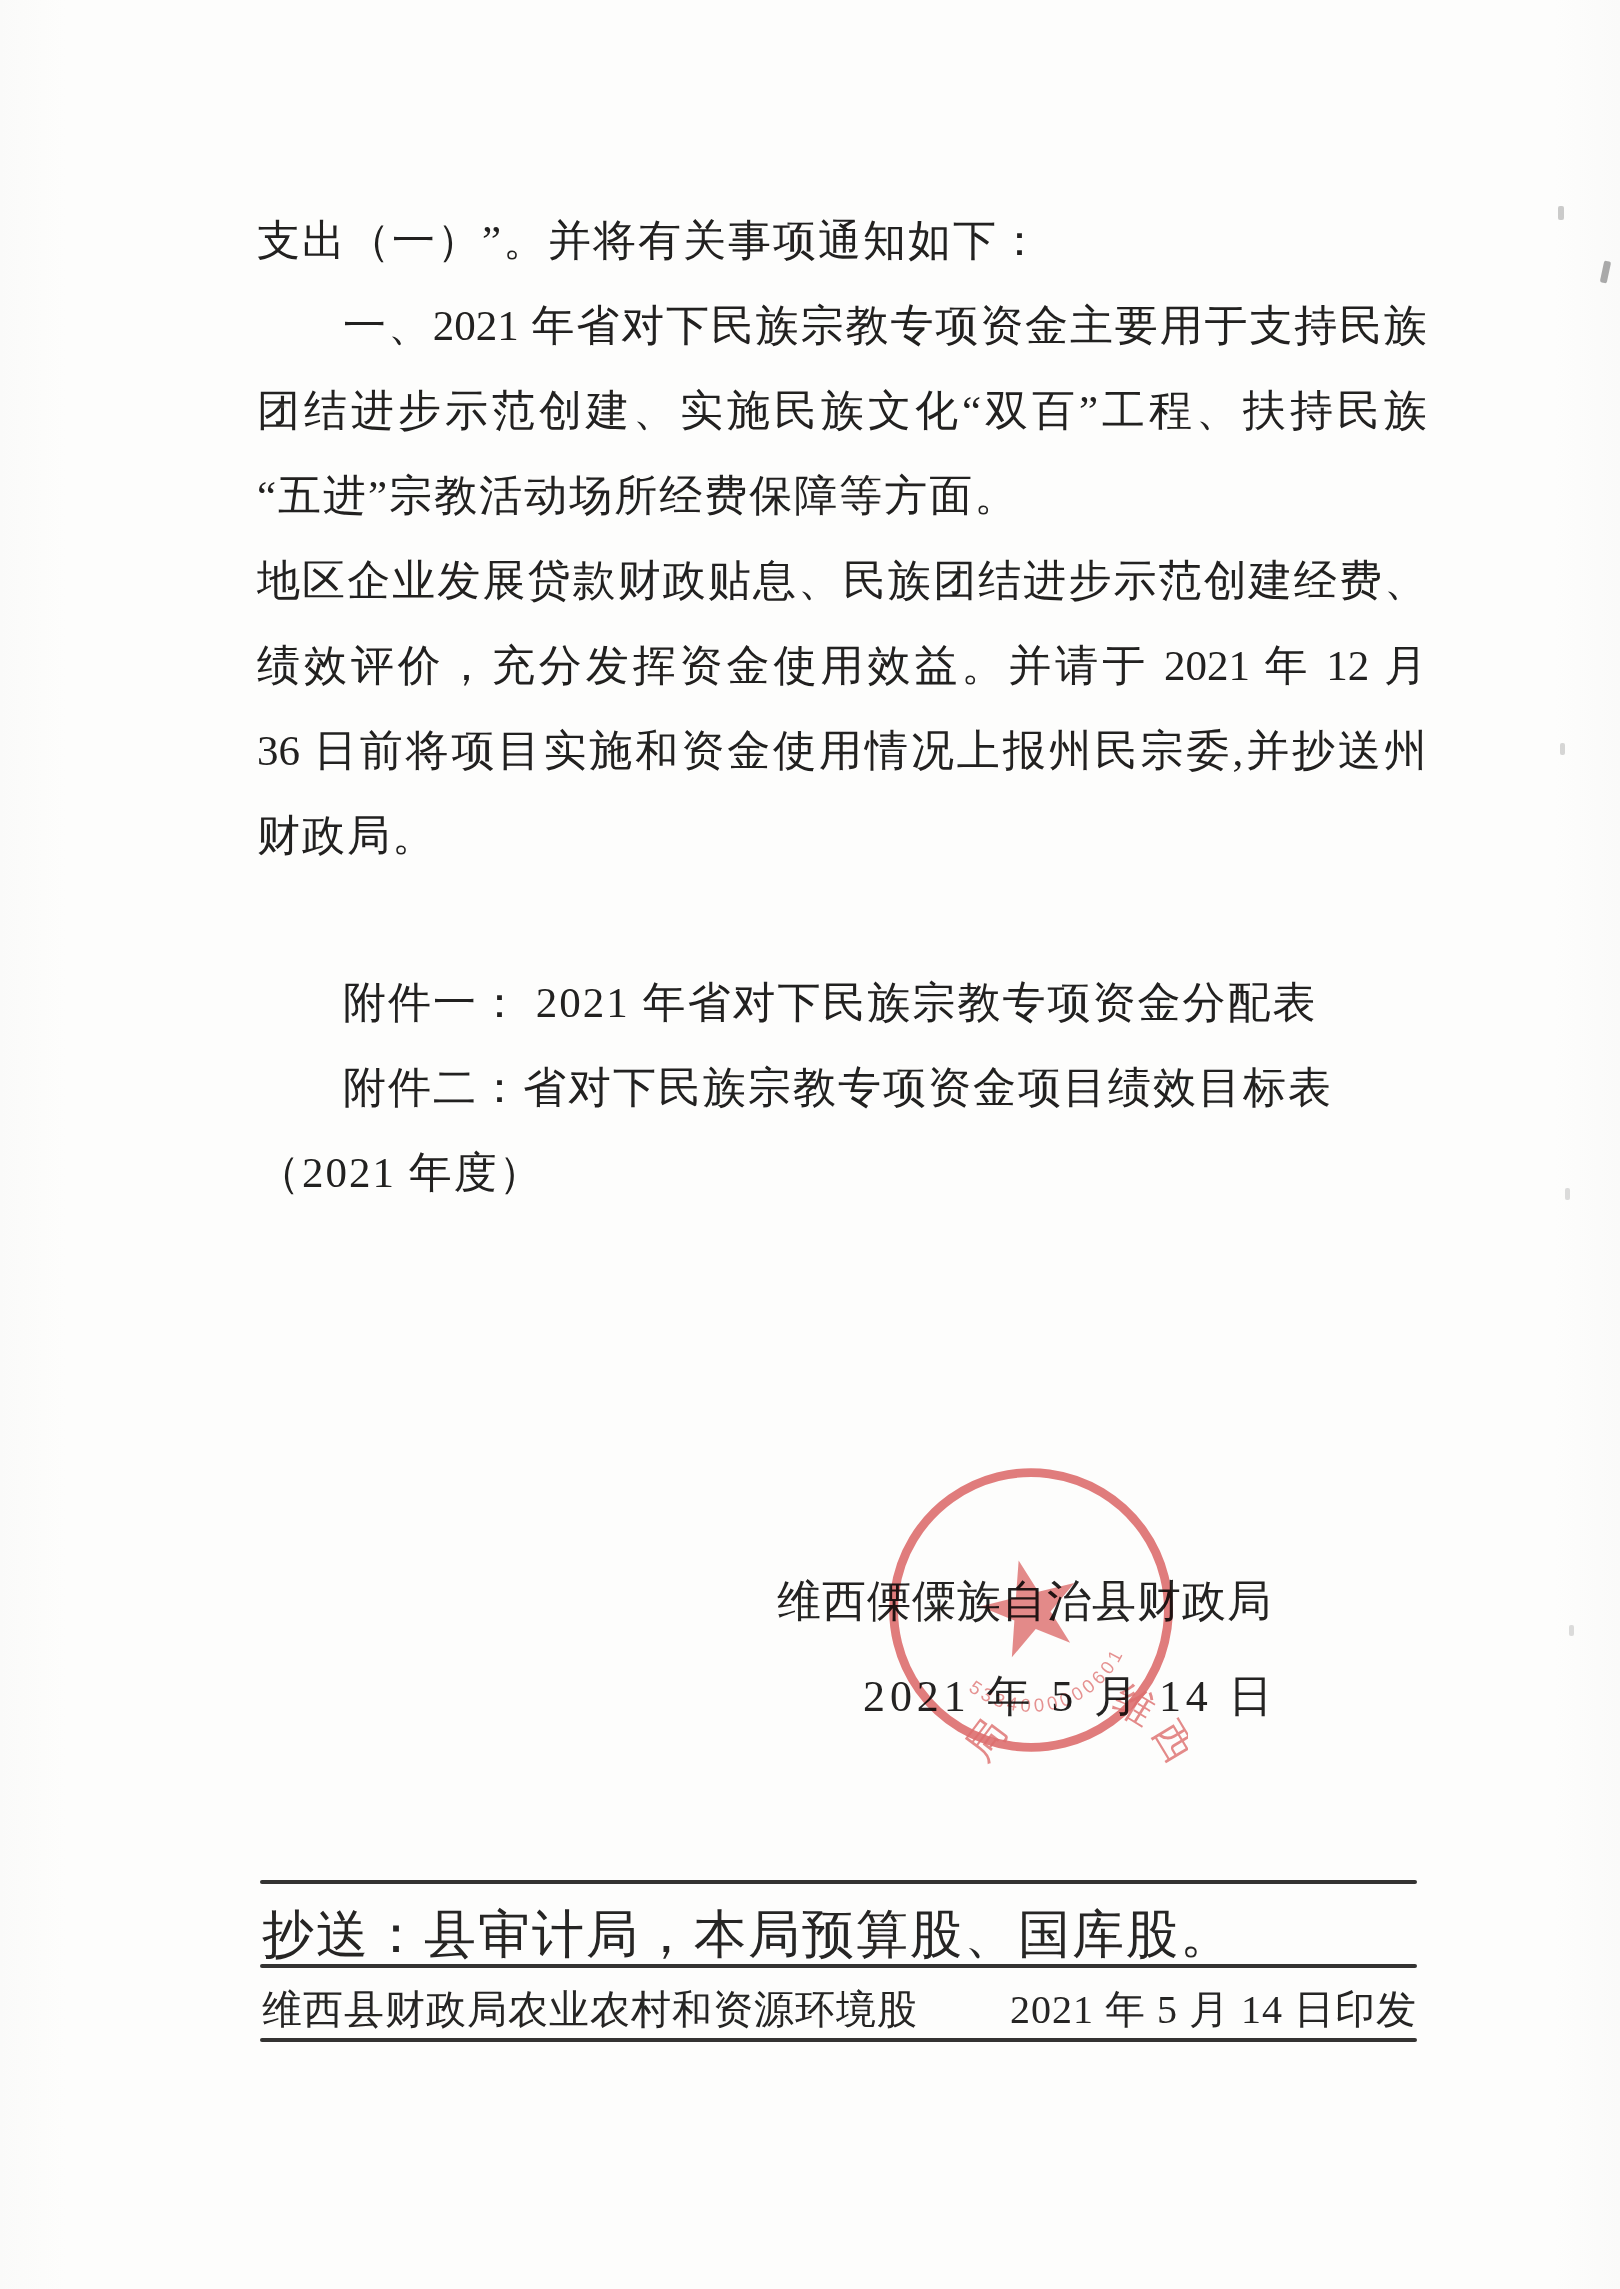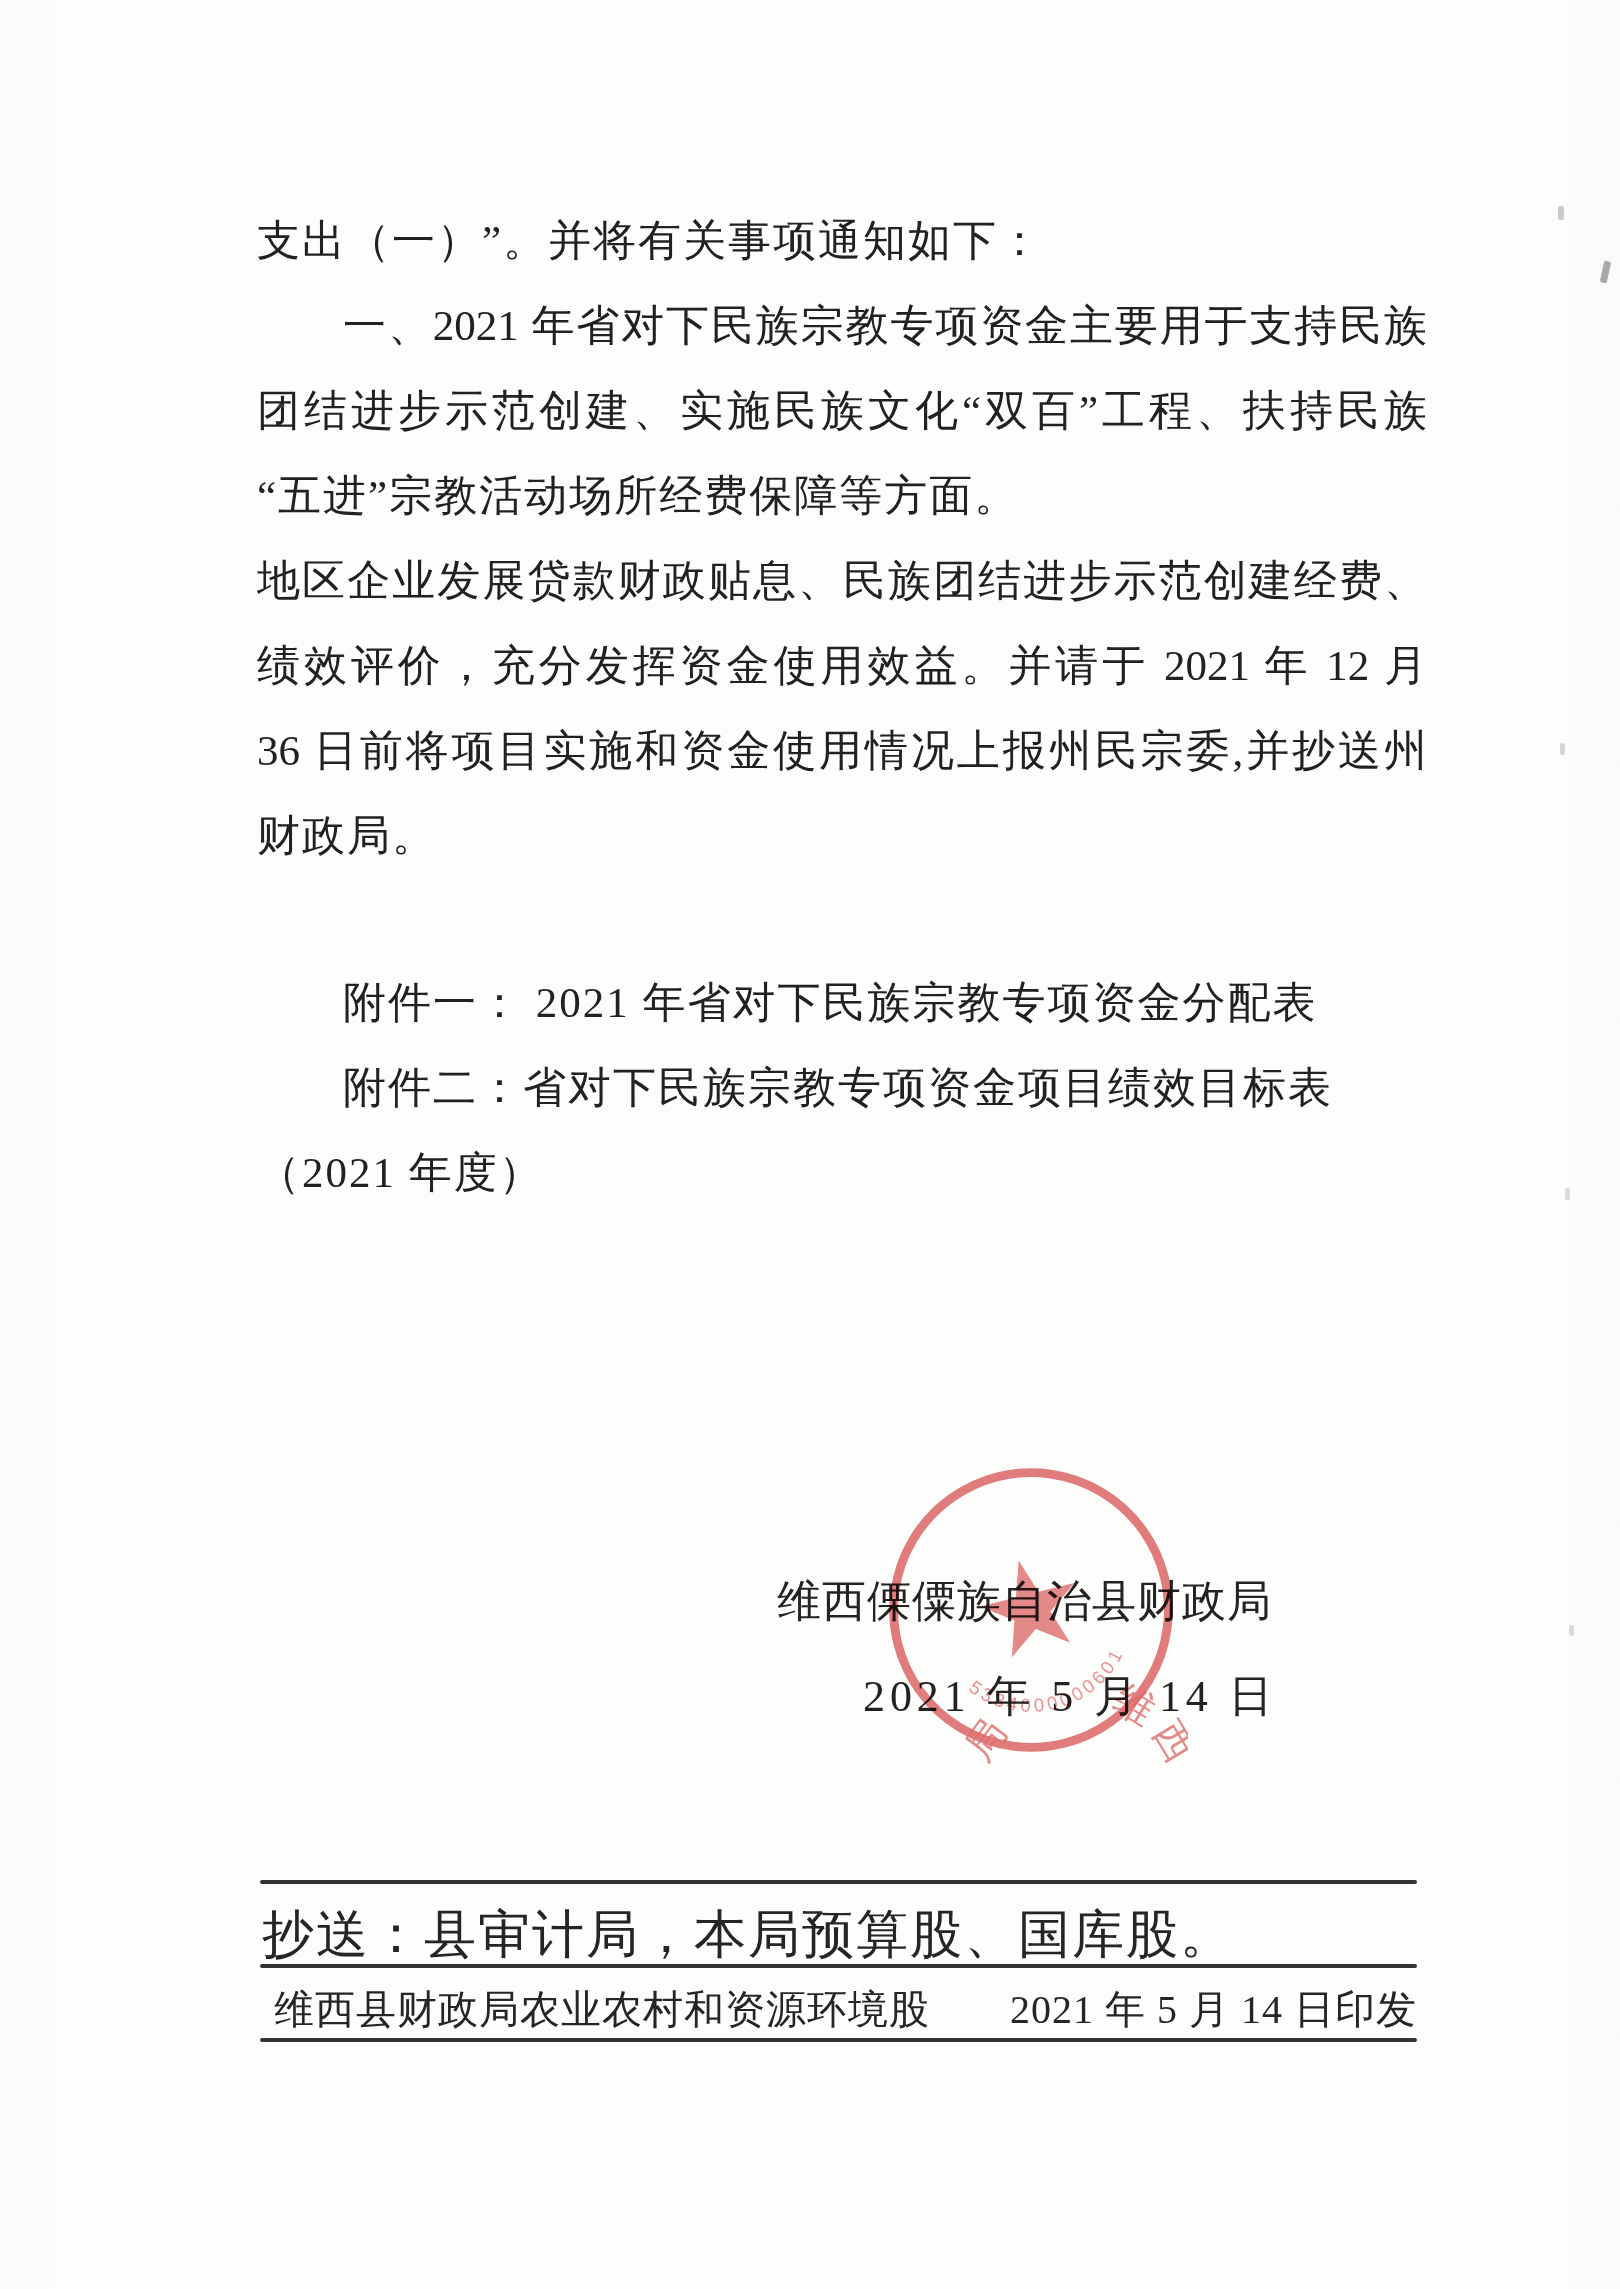--- a/index.html
+++ b/index.html
@@ -70,21 +70,21 @@
   .footer-cc {
     position: absolute; left: 262px; top: 1900px;
     font-size: 52px; letter-spacing: 2px; color: #262524;
     white-space: nowrap;
   }
   .footer-row {
     position: absolute; left: 262px; top: 1982px; width: 1155px;
     display: flex; justify-content: space-between; align-items: baseline;
   }
   .footer-issuer, .footer-print {
-    font-size: 40px; letter-spacing: 1px; color: #262524; white-space: nowrap; margin-left: 12px;
+    font-size: 40px; letter-spacing: 1px; color: #262524; white-space: nowrap;
   }
 
   
   .speck { position: absolute; background: #8d8d8d; border-radius: 2px; }
   .speck-1 { left: 1558px; top: 206px;  width: 5.9px;  height: 13.7px; opacity: .45; }
   .speck-2 { left: 1602px; top: 261px;  width: 6.9px;  height: 21.6px; opacity: .75; transform: rotate(12deg); }
   .speck-3 { left: 1560px; top: 743px;  width: 4.9px;  height: 11.8px; opacity: .35; }
   .speck-4 { left: 1565px; top: 1188px; width: 4.9px;  height: 11.8px; opacity: .3; }
   .speck-5 { left: 1569px; top: 1625px; width: 4.9px;  height: 10.8px; opacity: .3; }
   .speck-6 { left: 277px;  top: 404px;  width: 8.8px;  height: 3.9px;  opacity: .2; }

